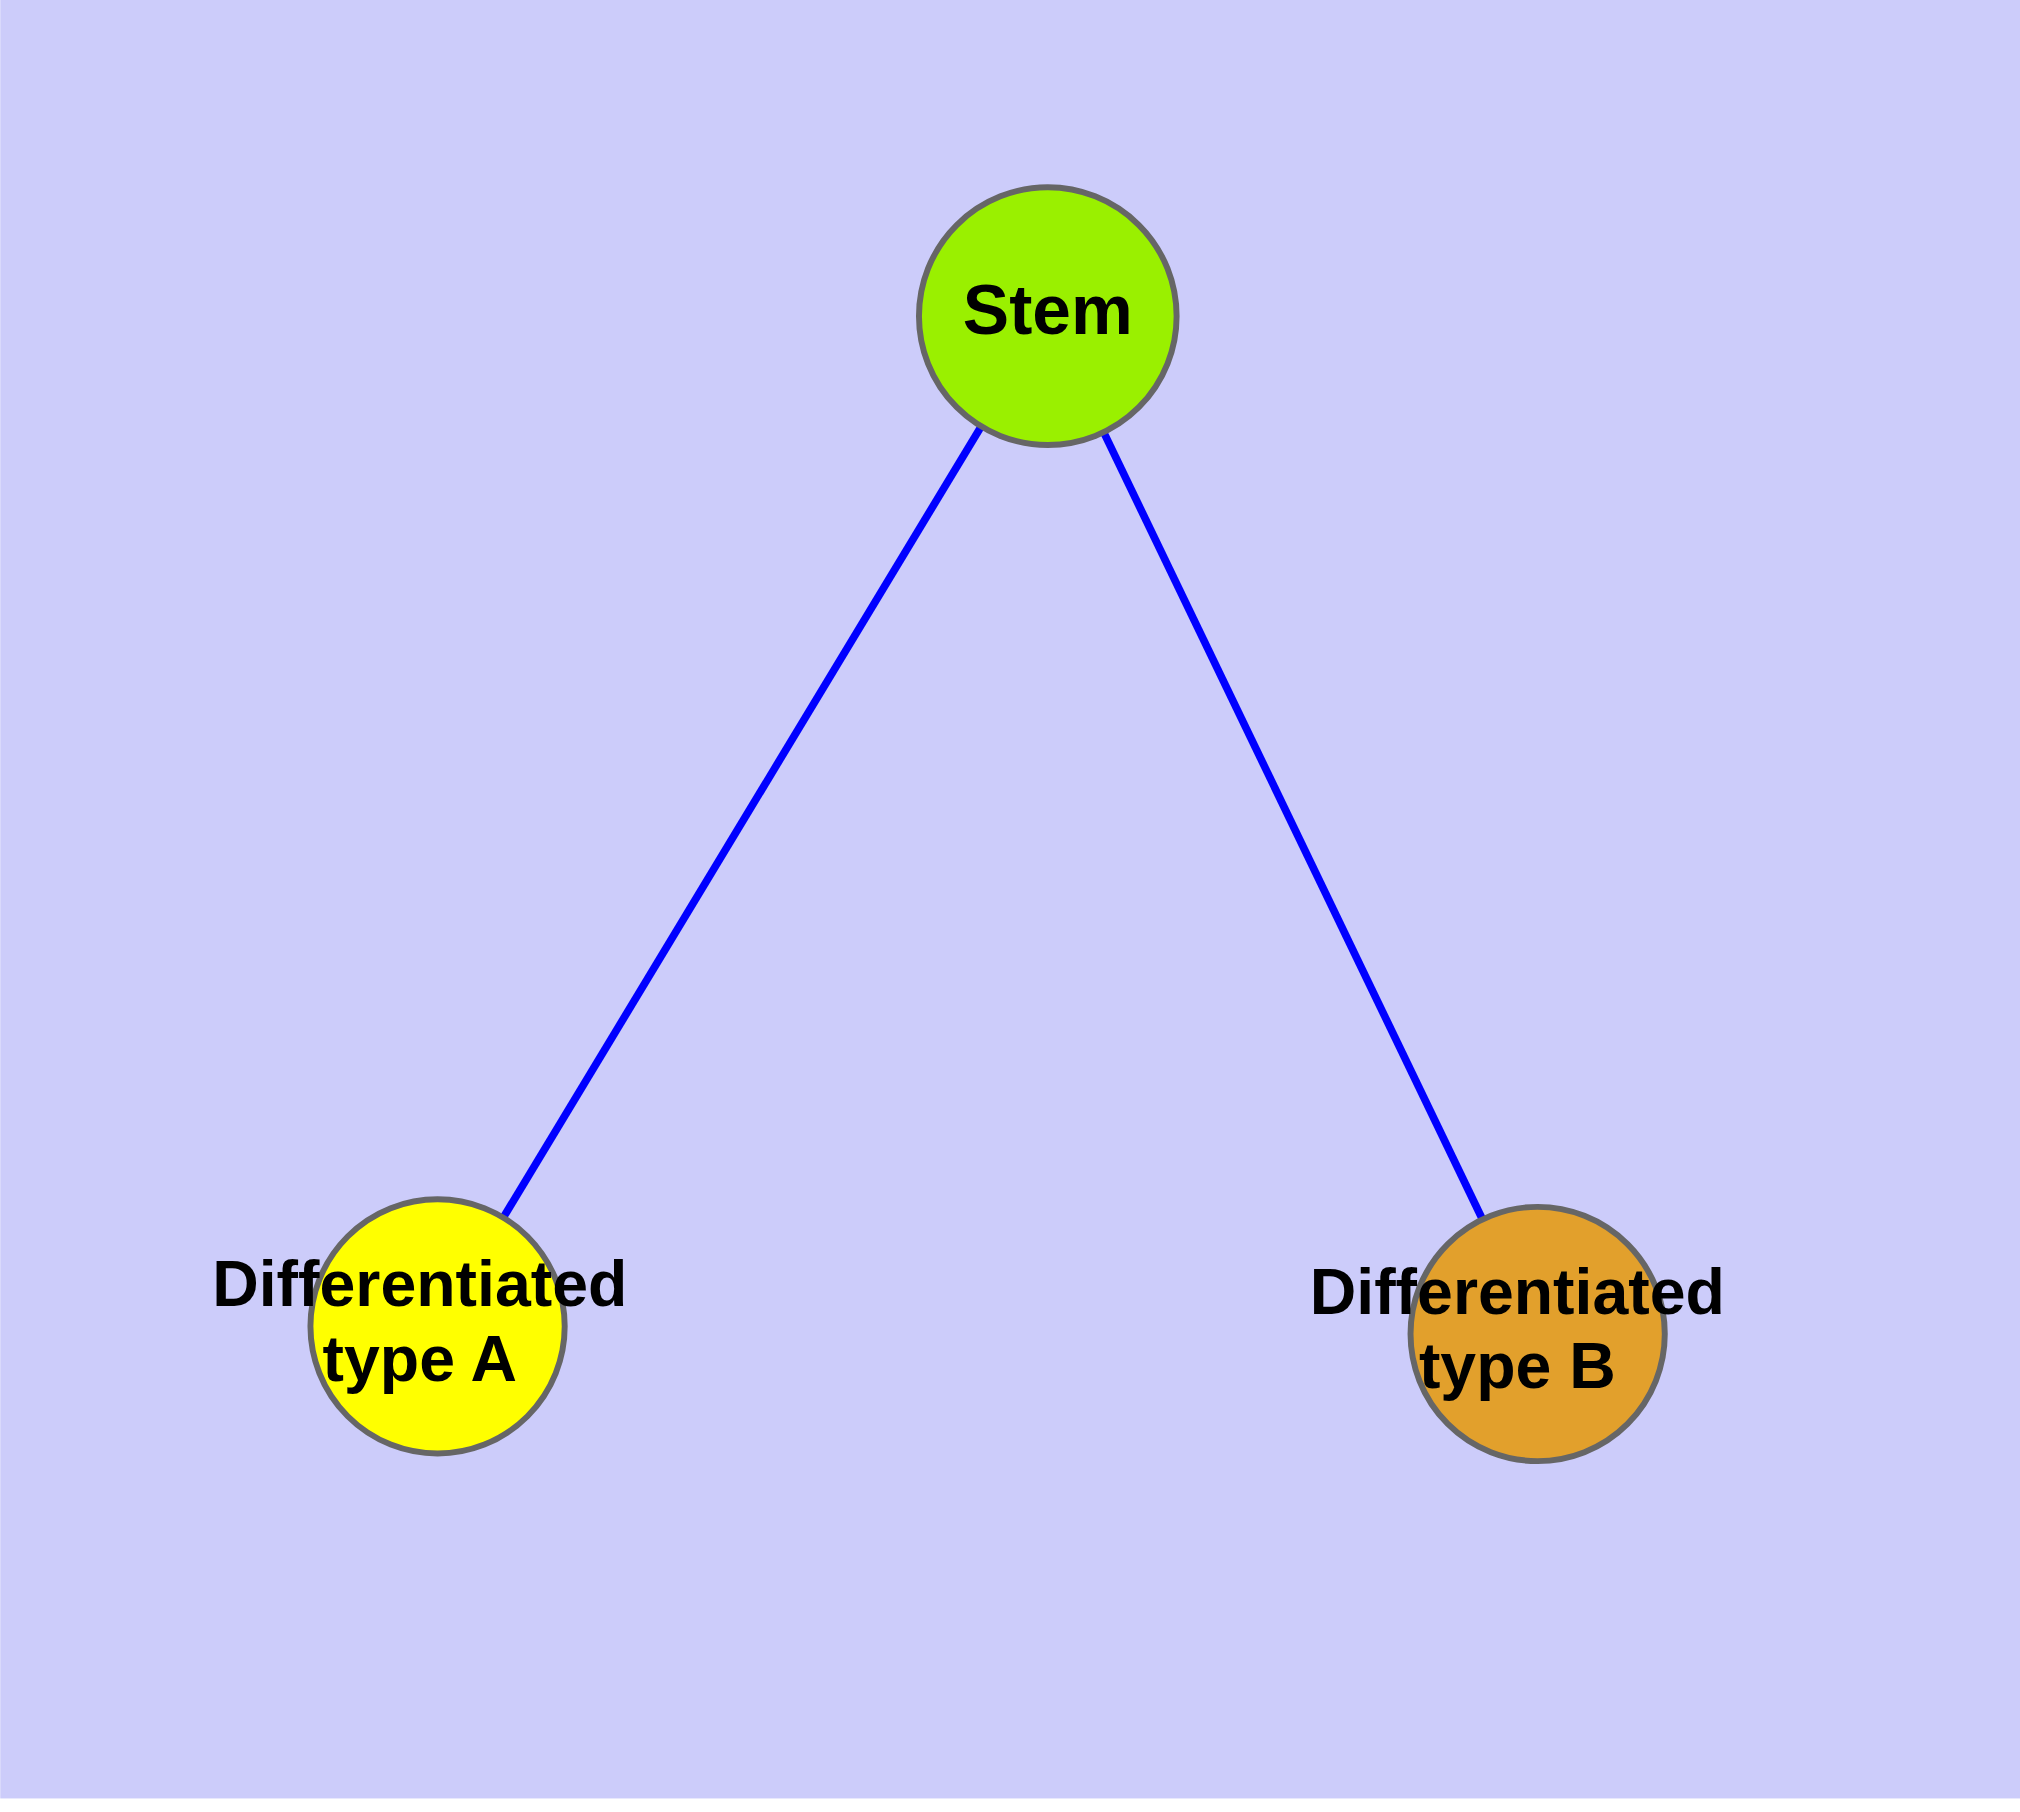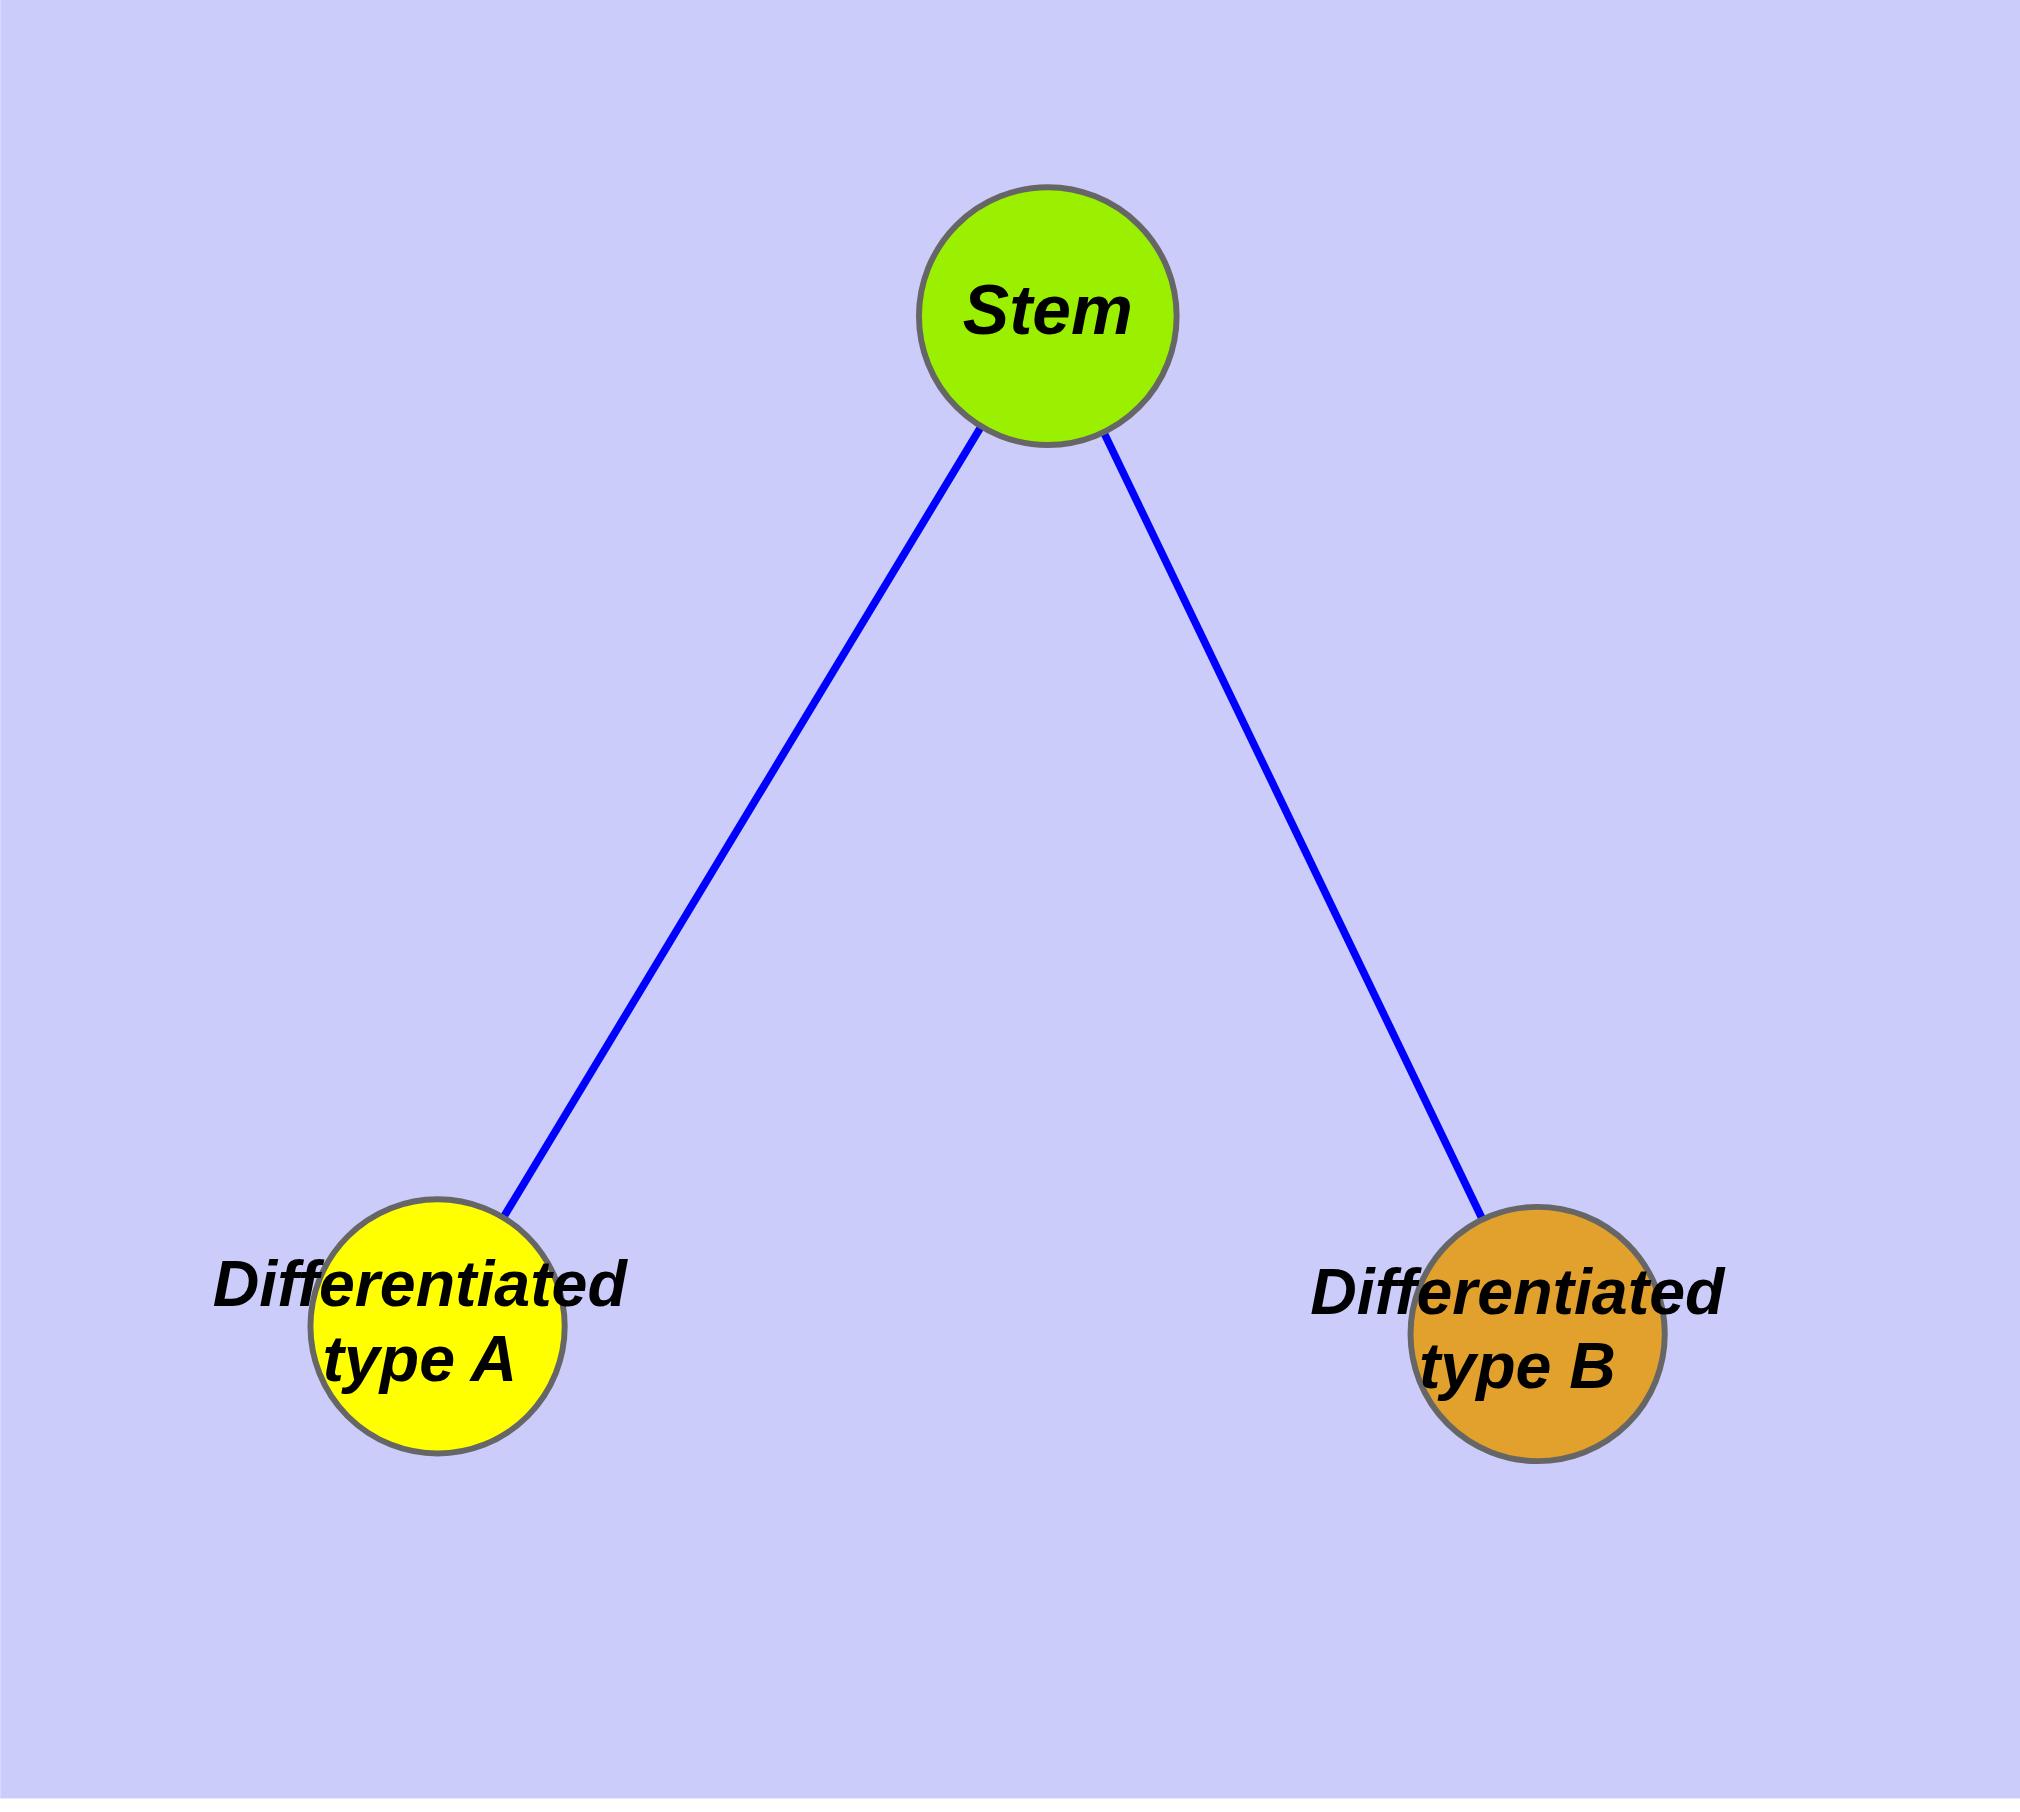--- a/index.html
+++ b/index.html
@@ -12,21 +12,20 @@
     width: 2021px;
     height: 1812px;
     font-family: "Liberation Sans", sans-serif;
     overflow: hidden;
   }
   #diagram-root {
     position: relative;
     width: 2021px;
     height: 1812px;
     background: #ffffff;
-    font-style: italic;
   }
   #graph-canvas {
     position: absolute;
     left: 0;
     top: 0;
     width: 2021px;
     height: 1812px;
     display: block;
   }
   .node-label-text {

